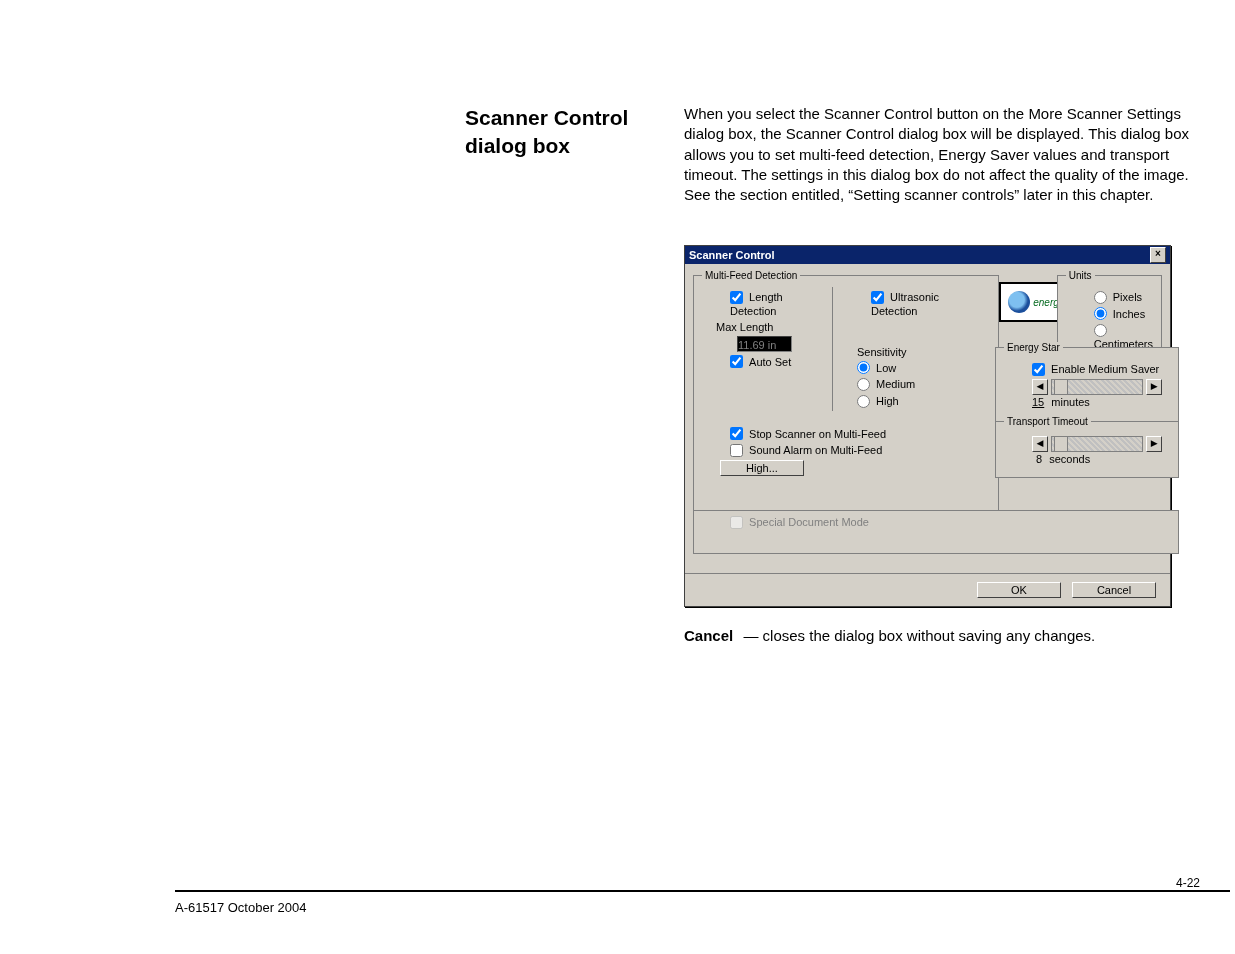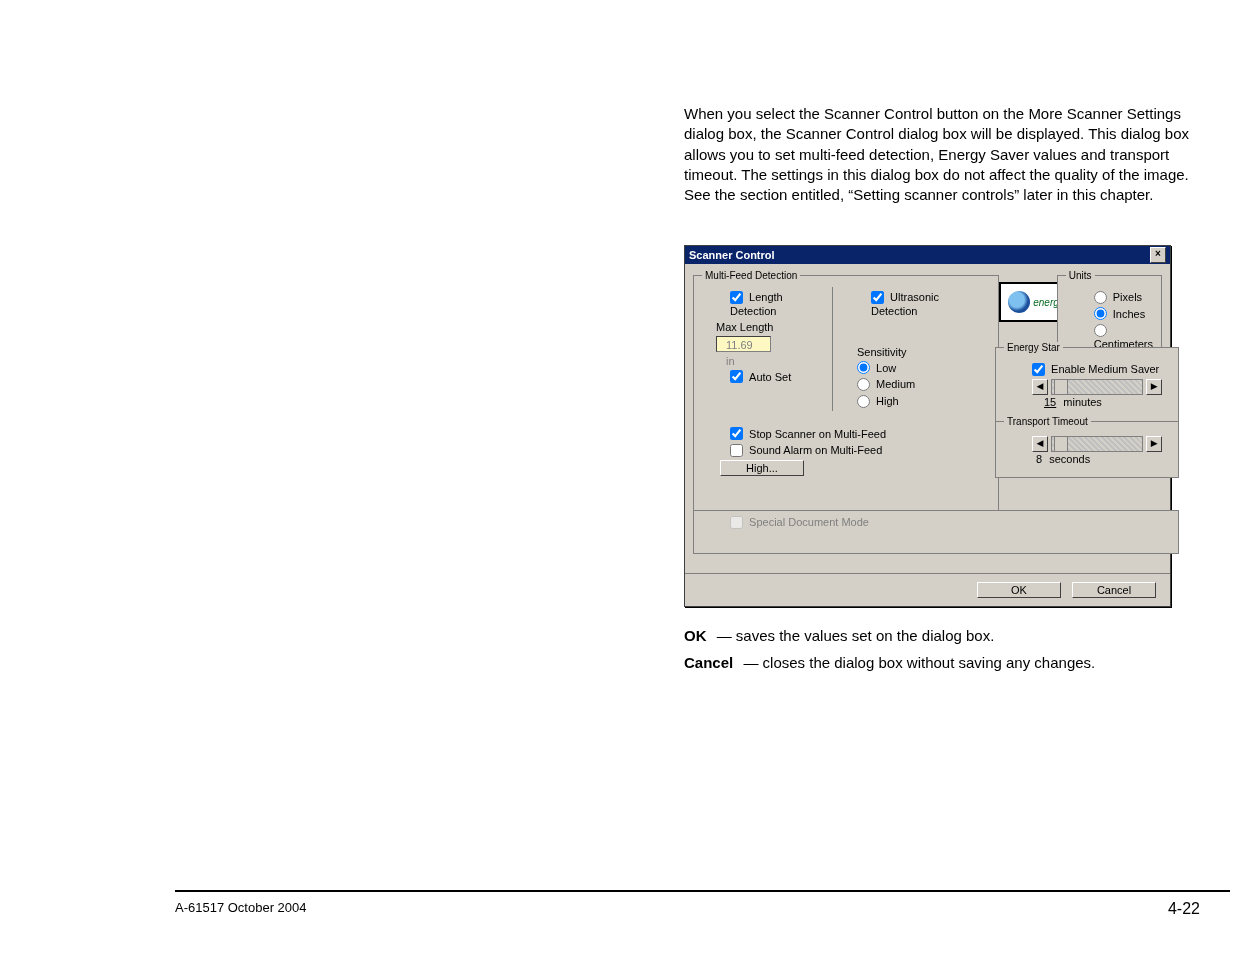--- a/index.html
+++ b/index.html
@@ -55,22 +55,22 @@
   }
   .footer-left {
     position: absolute;
     left: 0;
     top: 900px;
     font-size: 13px;
   }
   .footer-right {
     position: absolute;
     right: 30px;
-    top: 900px;
-    font-size: 16px;
+    top: 876px;
+    font-size: 12px;
   }
 
   
   .dlg {
     position: absolute;
     left: 509px;
     top: 245px;
     width: 485px;
     height: 360px;
     font-family: Tahoma, Arial, sans-serif;
@@ -111,25 +111,25 @@
     font-size: 10px;
     padding: 0 3px;
     background: #d4d0c8;
   }
   .chk, .rad { display: inline-block; vertical-align: middle; margin:0 3px 0 0; }
   .lbl { vertical-align: middle; }
   .disabled { color:#808080; }
   .textbox {
     display:inline-block;
     width:55px; height:16px;
-    background:#fef9c3;
+    background:#000000;
     border:1px solid #808080;
     border-top-color:#404040; border-left-color:#404040;
-    padding:0 9px; font-size:11px; line-height:16px;
-    color:#808080; box-sizing:border-box;
+    padding:0 0; font-size:11px; line-height:16px;
+    color:#808080; box-sizing:border-box;margin-left:21px;
   }
   .btn {
     display:inline-block;
     background:#d4d0c8;
     border:1px solid #fff;
     border-right-color:#404040; border-bottom-color:#404040;
     padding:1px 14px;
     font-size:11px;
     text-align:center;
     min-width:54px;
@@ -179,20 +179,21 @@
     padding-top:8px;
     text-align:right;
     padding-right:14px;
   }
 </style>
 </head>
 <body>
 
 <div class="page">
 
+  <div class="side-heading">Scanner Control dialog box</div>
 
   <div class="body-para">When you select the Scanner Control button on the More Scanner Settings dialog box, the Scanner Control dialog box will be displayed. This dialog box allows you to set multi-feed detection, Energy Saver values and transport timeout. The settings in this dialog box do not affect the quality of the image. See the section entitled, “Setting scanner controls” later in this chapter.</div>
 
   <div class="dlg">
     <div class="dlg-title">
       <span>Scanner Control</span>
       <span class="dlg-close">×</span>
     </div>
 
     <fieldset class="win" style="left:8px; top:24px; width:288px; height:230px;">
@@ -275,21 +276,21 @@
     <fieldset class="win" style="left:310px; top:96px; width:166px; height:64px;">
       <legend>Energy Star</legend>
       <div class="row">
         <input type="checkbox" class="chk" checked="" style="">
         <span class="lbl">Enable Medium Saver</span>
       </div>
       <div class="row">
         <span class="arrowbtn">◀</span>
         <span class="slider-track"><span class="slider-thumb"></span></span>
         <span class="arrowbtn">▶</span>
-        <span class="lbl" style="margin-left:12px;text-decoration:underline;">15</span>
+        <span class="lbl" style="margin-left:0;text-decoration:underline;">15</span>
         <span class="lbl" style="margin-left:4px;">minutes</span>
       </div>
     </fieldset>
 
     <fieldset class="win" style="left:310px; top:170px; width:166px; height:46px;">
       <legend>Transport Timeout</legend>
       <div class="row">
         <span class="arrowbtn">◀</span>
         <span class="slider-track"><span class="slider-thumb"></span></span>
         <span class="arrowbtn">▶</span>
@@ -307,24 +308,20 @@
     </fieldset>
 
     <div class="bottom-bar">
       <span class="btn" style="margin-right:8px;">OK</span>
       <span class="btn">Cancel</span>
     </div>
   </div>
 
   <div class="def-list">
     <div>
-      <b>OK</b>
-      <span style="margin-left:6px;">— saves the values set on the dialog box.</span>
-    </div>
-    <div>
       <b>Cancel</b>
       <span style="margin-left:6px;">— closes the dialog box without saving any changes.</span>
     </div>
   </div>
 
   <div class="footer-rule"></div>
   <div class="footer-left">A-61517 October 2004</div>
   <div class="footer-right">4-22</div>
 
 </div>

